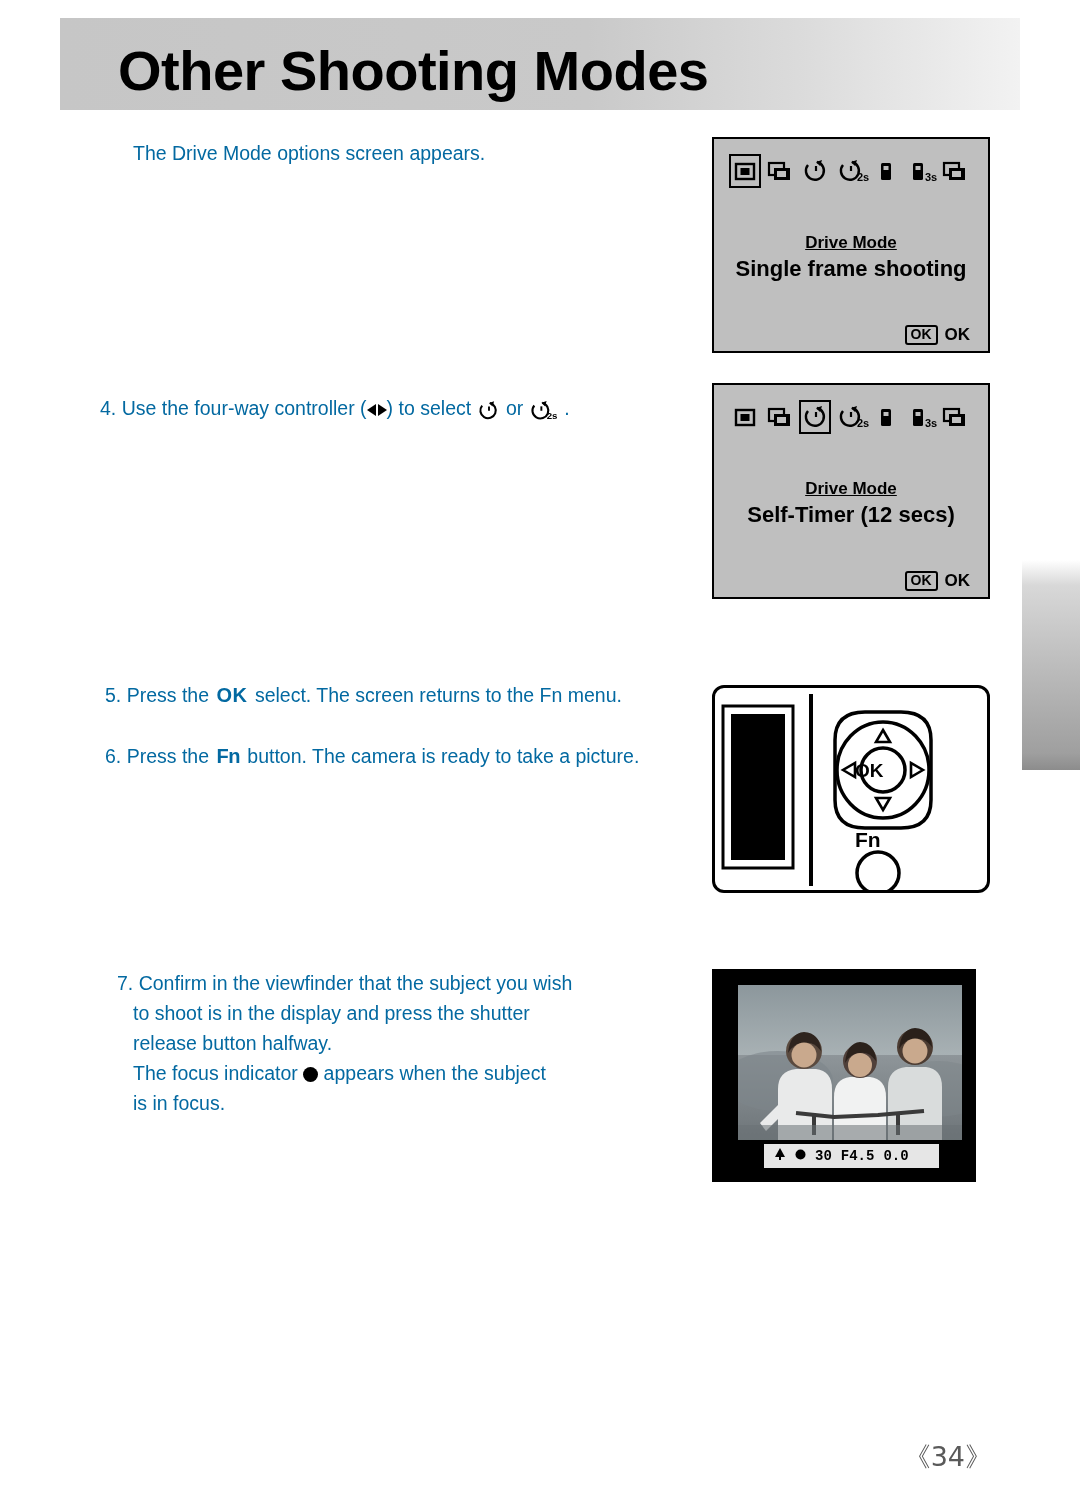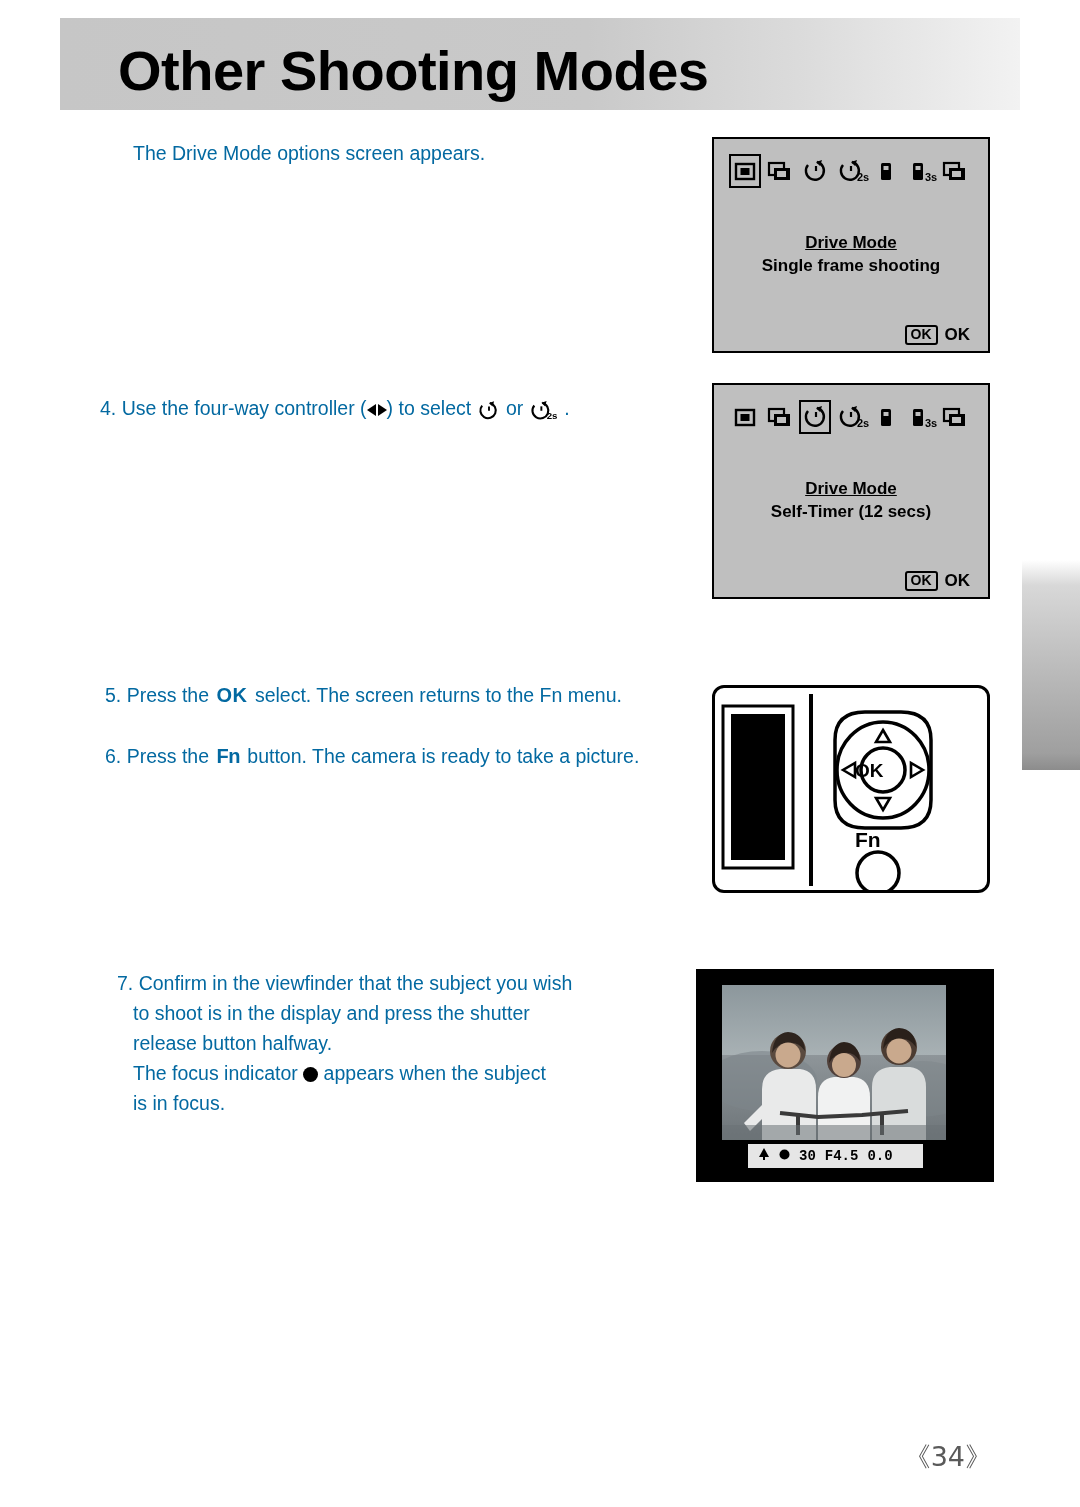--- a/index.html
+++ b/index.html
@@ -114,21 +114,21 @@
     position: absolute;
     left: 0; right: 0;
     font-size: 17px;
     font-weight: bold;
     text-align: center;
     text-decoration: underline;
   }
   .lcd-sub {
     position: absolute;
     left: 0; right: 0;
-    font-size: 17px;
+    font-size: 22px;
     font-weight: bold;
     text-align: center;
   }
   .lcd-okrow {
     position: absolute;
     right: 18px;
     display: flex;
     align-items: center;
     gap: 7px;
     font-size: 17px;
@@ -433,21 +433,21 @@
 </div>
 <div class="para" style="left:133px; top:1058px;">
   <span>The focus indicator</span>
   <span class="focus-dot"></span>
   <span>appears when the subject</span>
 </div>
 <div class="para" style="left:133px; top:1088px;">
   <span>is in focus.</span>
 </div>
 
-<div class="vf-panel" style="left:696px; top:969px; width:298px; height:213px;">
+<div class="vf-panel" style="left:712px; top:969px; width:264px; height:213px;">
   <div class="vf-photo">
     <svg width="224" height="155" viewBox="0 0 224 155">
       <defs>
         <linearGradient id="skyg" x1="0" y1="0" x2="0" y2="1">
           <stop offset="0%" stop-color="#8c979c"></stop>
           <stop offset="100%" stop-color="#a8b1b4"></stop>
         </linearGradient>
         <linearGradient id="grdg" x1="0" y1="0" x2="0" y2="1">
           <stop offset="0%" stop-color="#8e9599"></stop>
           <stop offset="100%" stop-color="#6e7579"></stop>

